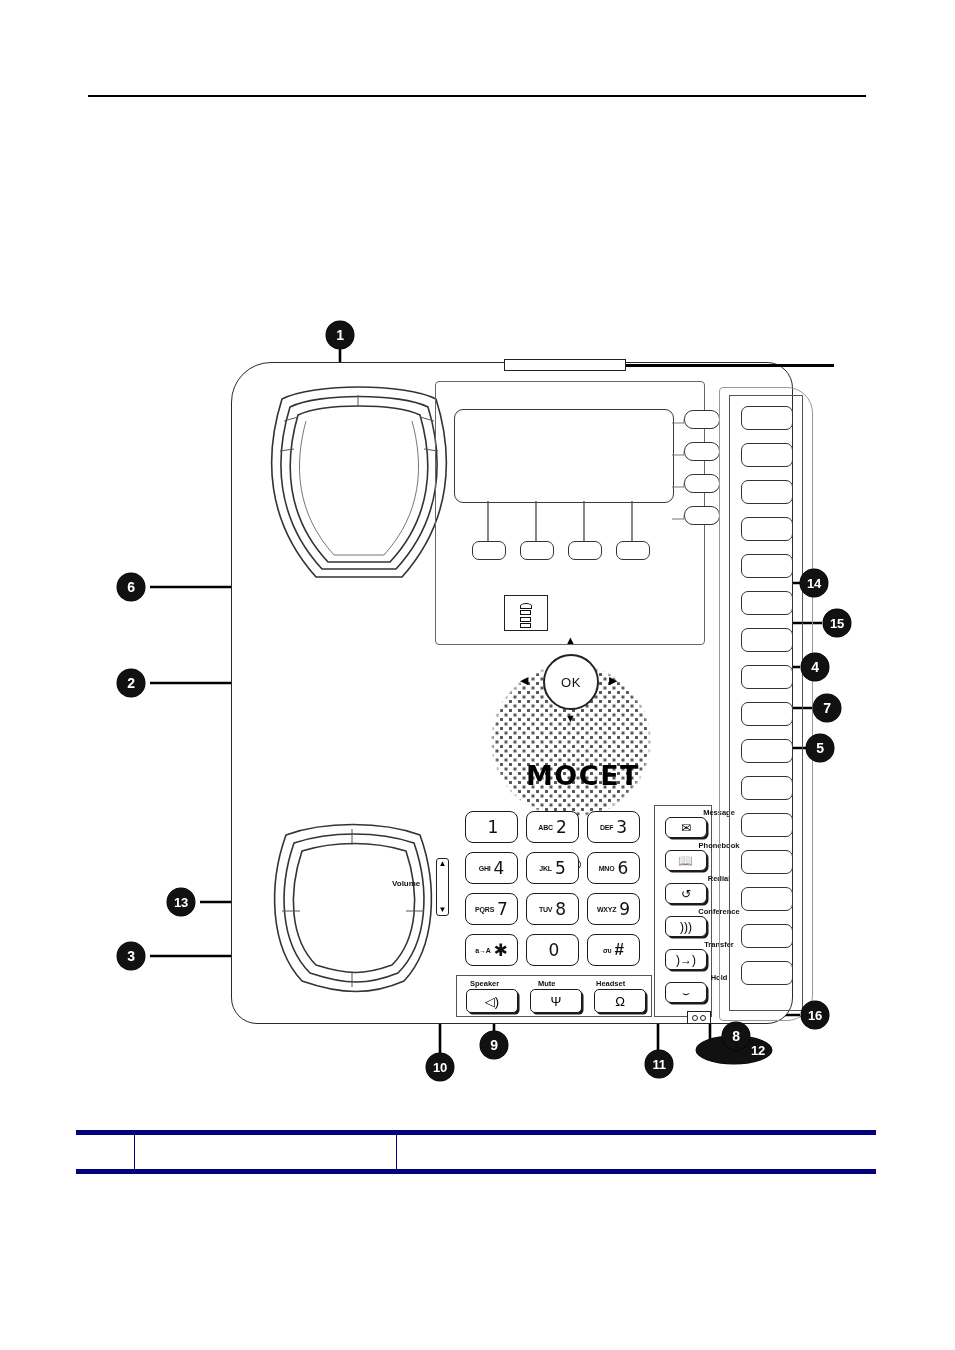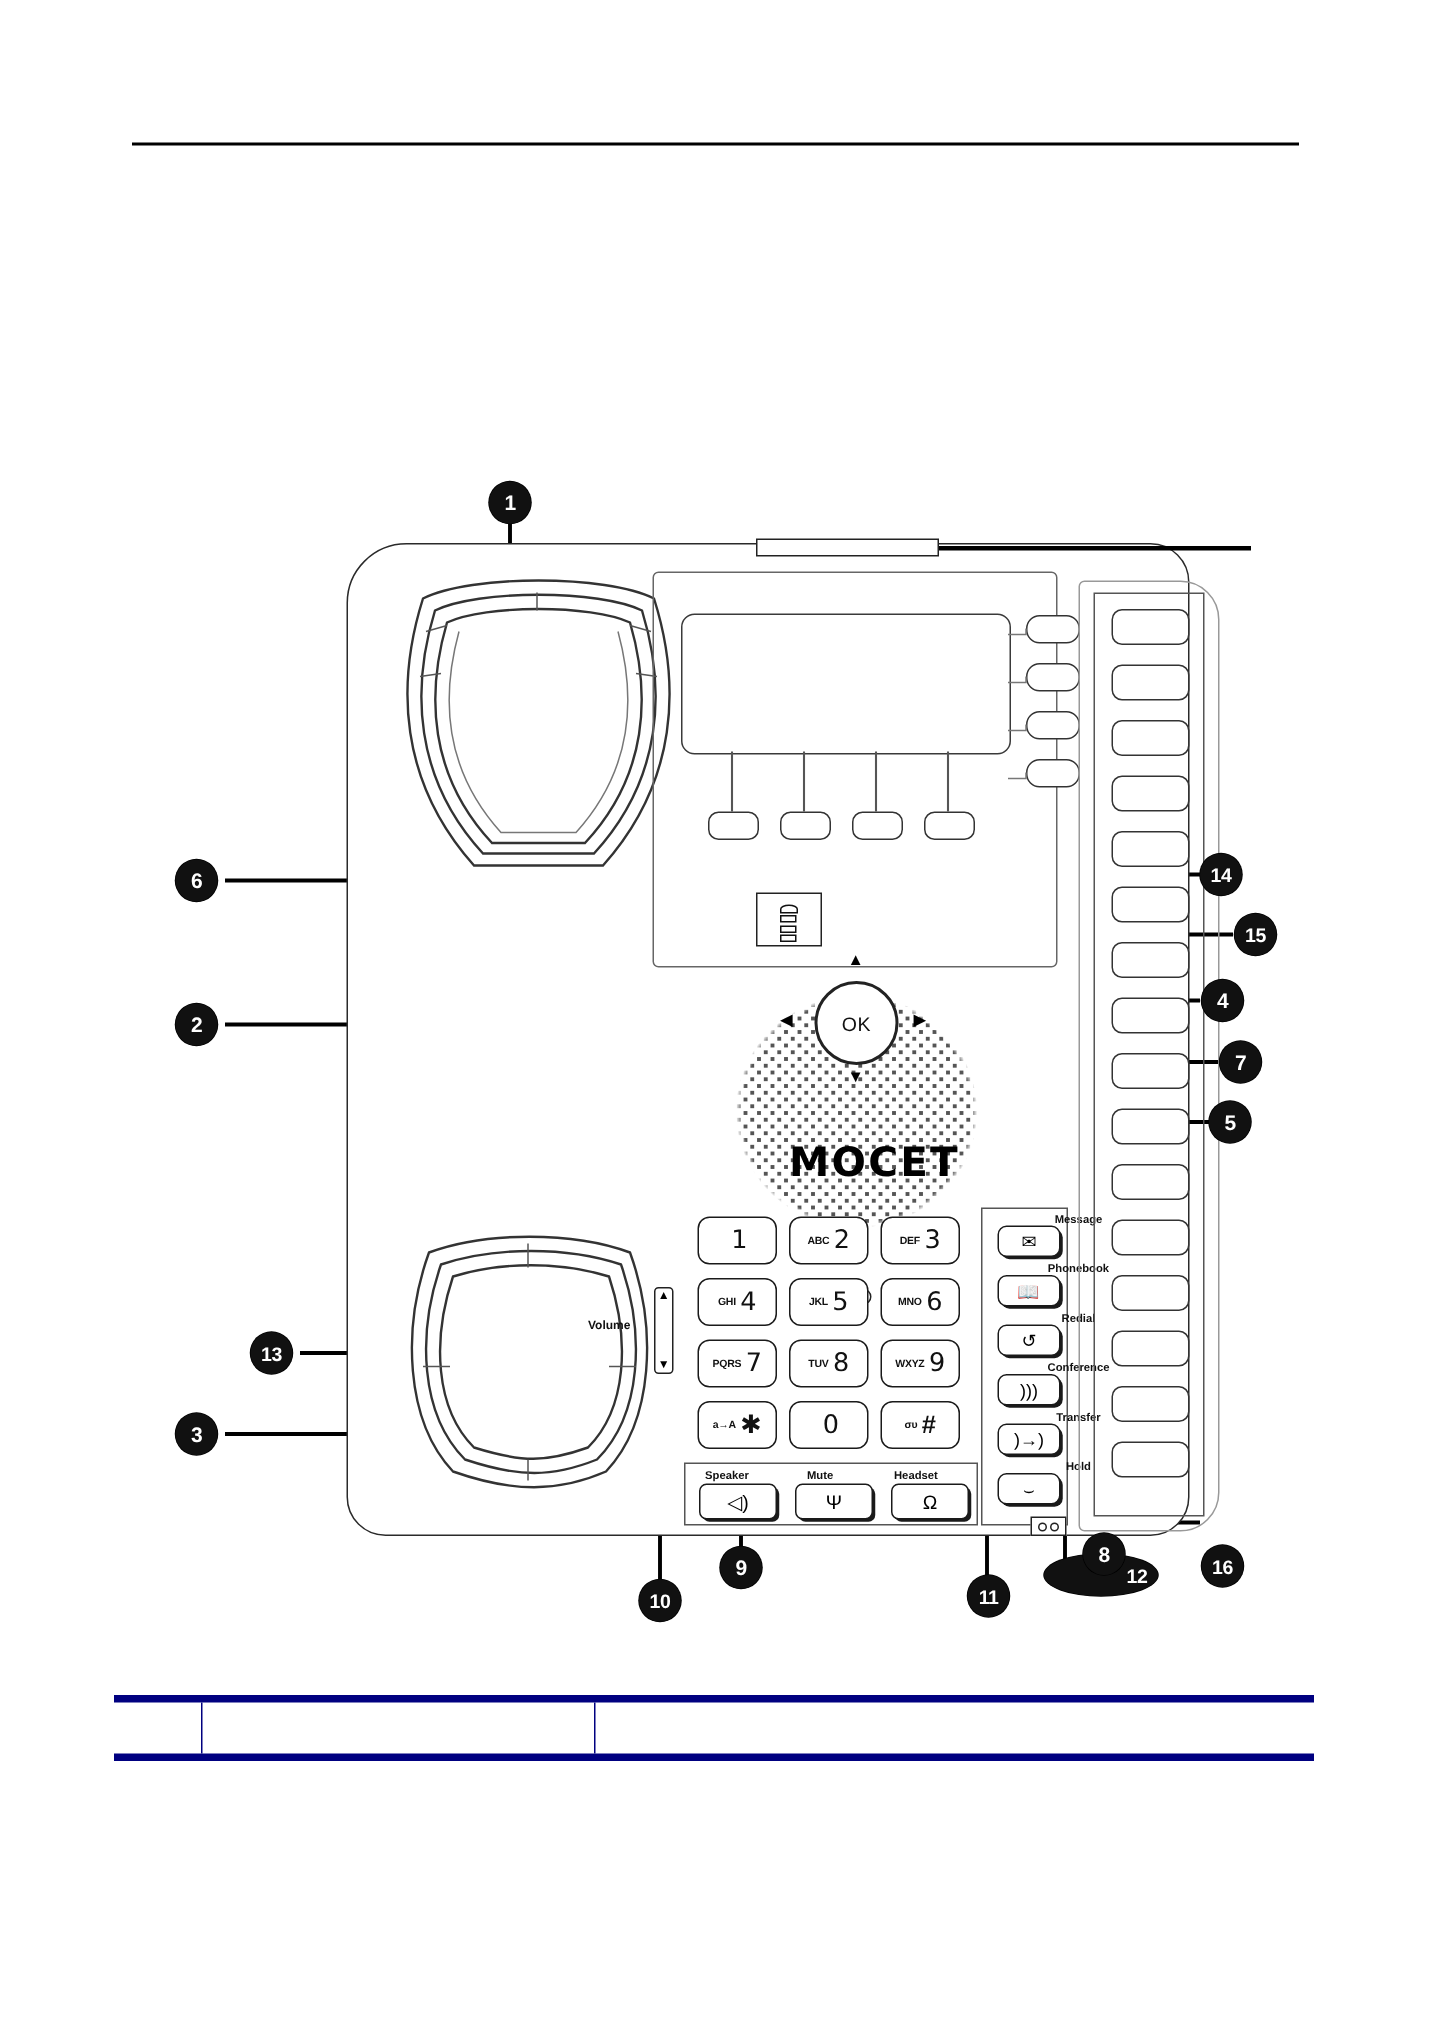--- a/index.html
+++ b/index.html
@@ -494,21 +494,21 @@
     <div class="callout" style="left:117px;top:273px;">6</div>
     <div class="callout" style="left:117px;top:369px;">2</div>
     <div class="callout wide" style="left:167px;top:588px;text-align:center;">13</div>
     <div class="callout" style="left:117px;top:642px;">3</div>
 
     <div class="callout" style="left:801px;top:353px;">4</div>
     <div class="callout" style="left:813px;top:394px;">7</div>
     <div class="callout" style="left:806px;top:434px;">5</div>
     <div class="callout wide" style="left:800px;top:269px;">14</div>
     <div class="callout wide" style="left:823px;top:309px;">15</div>
-    <div class="callout wide" style="left:801px;top:701px;margin-top:29px;">16</div>
+    <div class="callout wide" style="left:801px;top:701px;">16</div>
 
     <div class="callout wide" style="left:426px;top:753px;">10</div>
     <div class="callout" style="left:480px;top:731px;">9</div>
     <div class="callout wide" style="left:645px;top:750px;">11</div>
     <div class="callout wide" style="left:696px;top:736px;padding-left:48px;">12</div>
     <div class="callout" style="left:722px;top:722px;">8</div>
 
   </div>
 
   <div class="footer-table">

